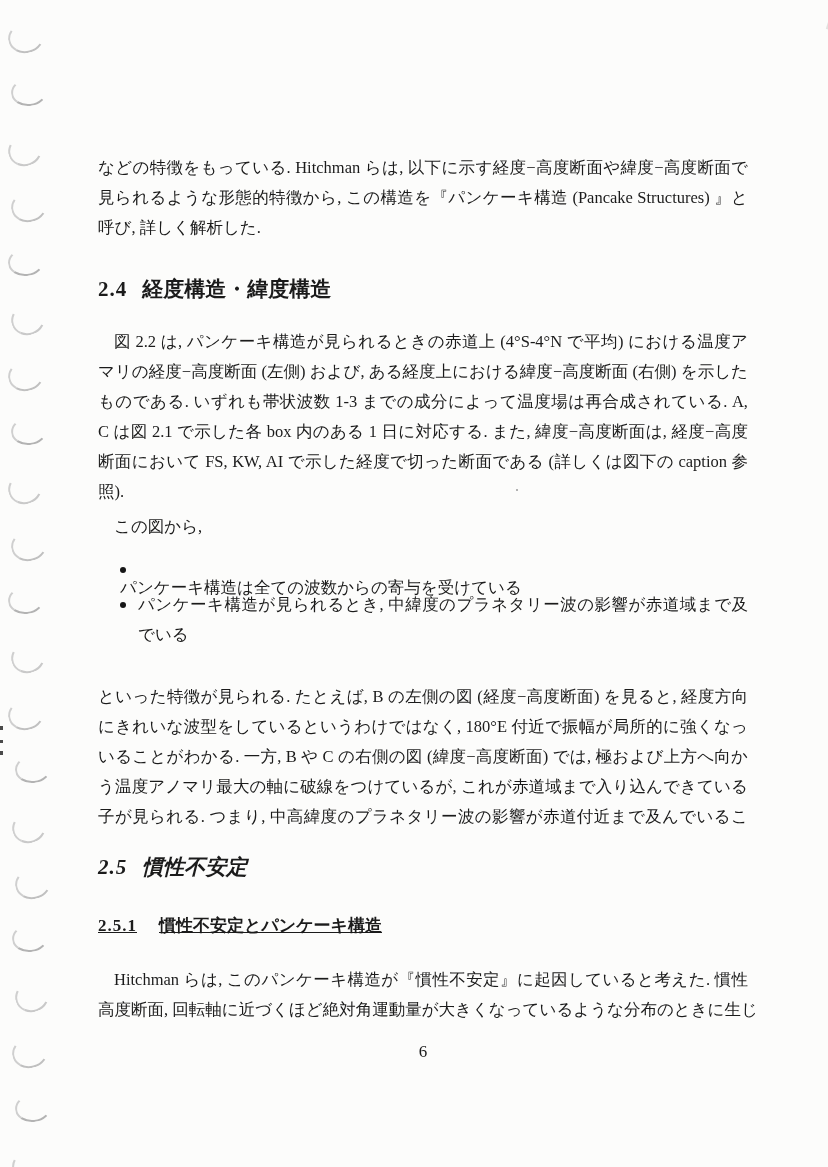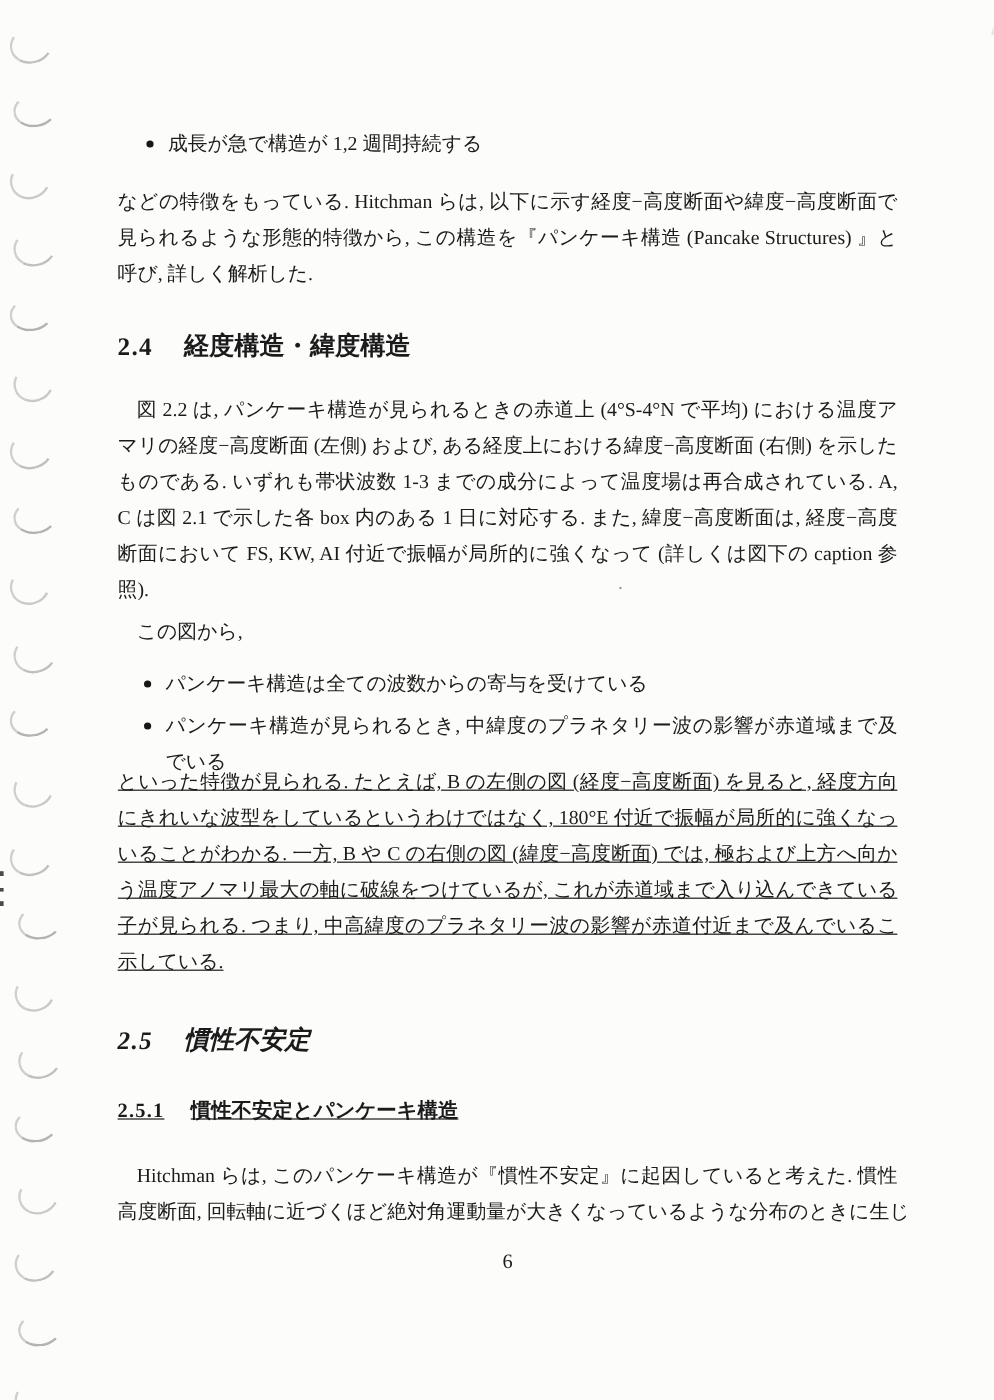--- a/index.html
+++ b/index.html
@@ -34,21 +34,21 @@
     width:6px;height:6px;border-radius:50%;background:#161616;
     margin:12px 12px 0 0;flex:0 0 auto;
   }
   .btext{flex:1 1 auto;}
 
   
   .h2{
     font-family:"Liberation Sans","DejaVu Sans",sans-serif;
     font-weight:bold;font-size:21px;line-height:26px;display:flex;
   }
-  .h2 .no{font-family:"Liberation Serif","DejaVu Serif",serif;margin-right:26px;letter-spacing:1px;}
+  .h2 .no{font-family:"Liberation Serif","DejaVu Serif",serif;margin-right:15px;letter-spacing:1px;}
   .h3{
     font-family:"Liberation Sans","DejaVu Sans",sans-serif;
     font-weight:bold;font-size:17px;line-height:22px;display:flex;text-decoration:underline;
   }
   .h3 .no{font-family:"Liberation Serif","DejaVu Serif",serif;margin-right:22px;letter-spacing:1px;}
 
   .indent1 .tl:first-child{text-indent:16px;}
   .lead{font-size:16.5px;line-height:30px;text-indent:16px;}
 
   .pageno{position:absolute;left:98px;width:650px;text-align:center;font-size:17px;}
@@ -89,70 +89,63 @@
       <span class="hole h1" style="top: 1093.6px; left: 15px;"></span>
       <span class="hole h2" style="top: 1150px; left: 12px;"></span>
     </div>
 
   <div class="corner-line"></div>
   <div class="edge-mark" style="top:726px;height:4px;"></div>
   <div class="edge-mark" style="top:740px;height:3px;"></div>
   <div class="edge-mark" style="top:751px;height:4px;"></div>
   <div class="speck" style="left:516px;top:489px;"></div>
 
-  <div class="col brow" style="top:105px;left:122px;width:626px;">
-    <span class="bdot"></span>
-    <div class="btext">
-        <div class="tl">成長が急で構造が 1,2 週間持続する</div>
-      </div>
-  </div>
 
   <div class="col" style="top:153px;">
       <div class="tl just">などの特徴をもっている. Hitchman らは, 以下に示す経度−高度断面や緯度−高度断面で</div>
       <div class="tl just">見られるような形態的特徴から, この構造を『パンケーキ構造 (Pancake Structures) 』と</div>
       <div class="tl">呼び, 詳しく解析した.</div>
     </div>
 
   <div class="col h2" style="top:276px;">
     <span class="no">2.4</span>
     <span>経度構造・緯度構造</span>
   </div>
 
   <div class="col indent1" style="top:327px;">
       <div class="tl just">図 2.2 は, パンケーキ構造が見られるときの赤道上 (4°S-4°N で平均) における温度アノ</div>
       <div class="tl just">マリの経度−高度断面 (左側) および, ある経度上における緯度−高度断面 (右側) を示した</div>
       <div class="tl just">ものである. いずれも帯状波数 1-3 までの成分によって温度場は再合成されている.  A, B,</div>
       <div class="tl just">C は図 2.1 で示した各 box 内のある 1 日に対応する. また, 緯度−高度断面は, 経度−高度</div>
-      <div class="tl just">断面において FS, KW, AI 付近で振幅が局所的に強くなって (詳しくは図下の caption 参</div>
+      <div class="tl just">断面において FS, KW, AI で示した経度で切った断面である (詳しくは図下の caption 参</div>
       <div class="tl">照).</div>
     </div>
 
   <div class="col lead" style="top:512px;">この図から,</div>
 
-  <div class="col brow" style="top:555px;left:120px;width:628px;">
+  <div class="col brow" style="top:555px;left:120px;width:628px;flex-direction:column;">
     <span class="bdot"></span>
     <div class="btext">
         <div class="tl">パンケーキ構造は全ての波数からの寄与を受けている</div>
       </div>
   </div>
   <div class="col brow" style="top:590px;left:120px;width:628px;">
     <span class="bdot"></span>
     <div class="btext">
         <div class="tl just">パンケーキ構造が見られるとき, 中緯度のプラネタリー波の影響が赤道域まで及ん</div>
         <div class="tl">でいる</div>
       </div>
   </div>
 
-  <div class="col" style="top:637px;text-decoration:underline;">
+  <div class="col" style="top:682px;">
       <div class="tl just">といった特徴が見られる. たとえば, B の左側の図 (経度−高度断面) を見ると, 経度方向</div>
       <div class="tl just">にきれいな波型をしているというわけではなく, 180°E 付近で振幅が局所的に強くなって</div>
       <div class="tl just">いることがわかる. 一方, B や C の右側の図 (緯度−高度断面) では, 極および上方へ向か</div>
       <div class="tl just">う温度アノマリ最大の軸に破線をつけているが, これが赤道域まで入り込んできている様</div>
       <div class="tl just">子が見られる. つまり, 中高緯度のプラネタリー波の影響が赤道付近まで及んでいることを</div>
-      <div class="tl">示している.</div>
     </div>
 
   <div class="col h2" style="top:854px;font-style:italic;">
     <span class="no">2.5</span>
     <span>慣性不安定</span>
   </div>
 
   <div class="col h3" style="top:915px;">
     <span class="no">2.5.1</span>
     <span>慣性不安定とパンケーキ構造</span>

